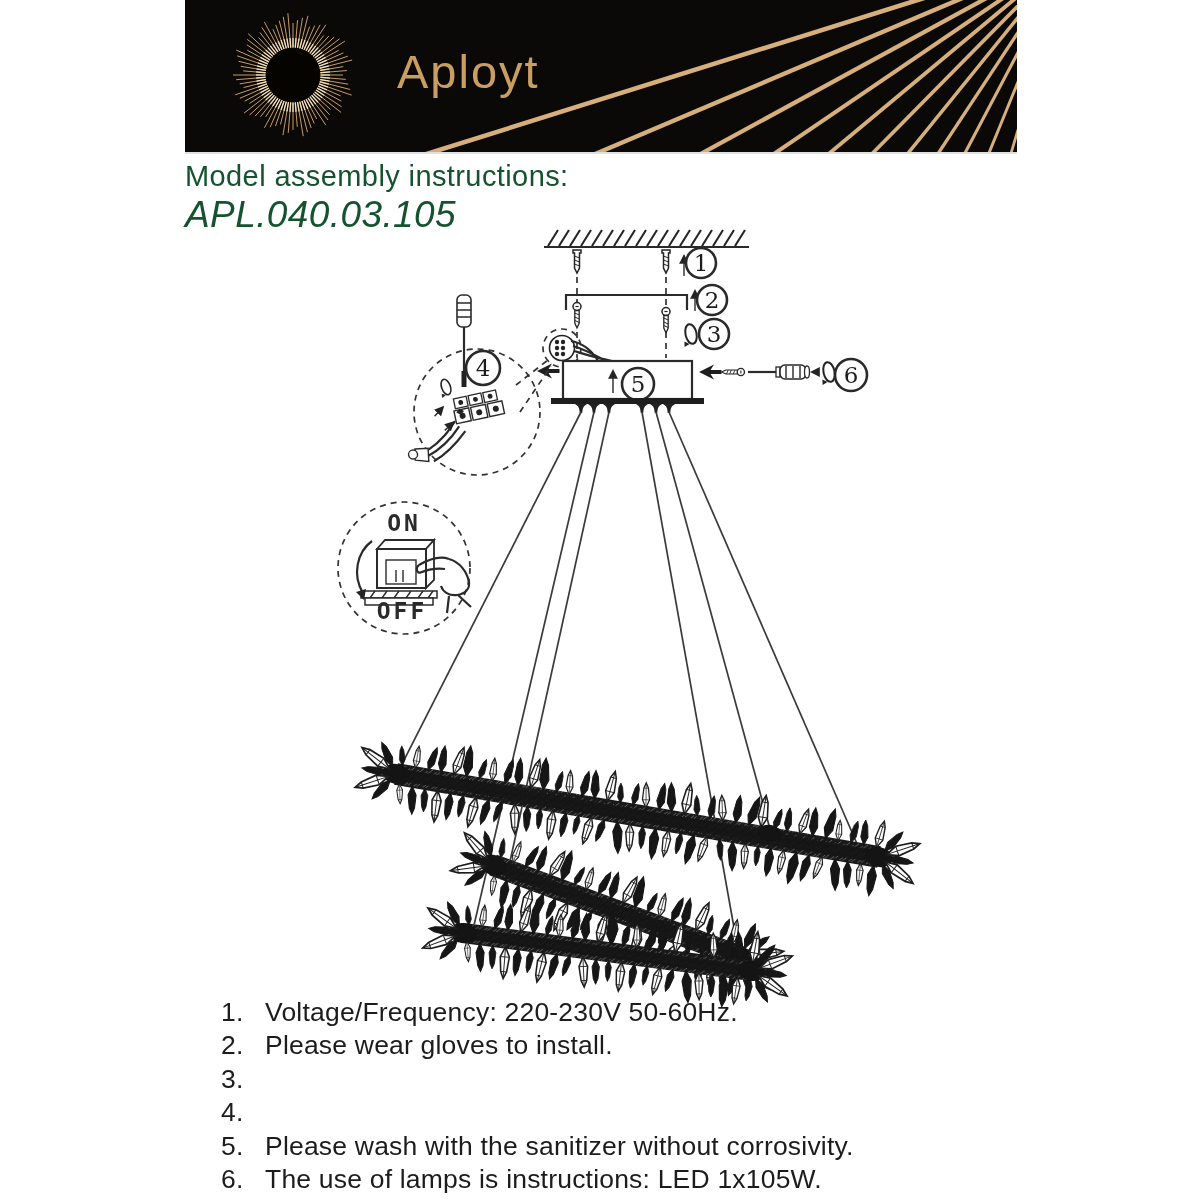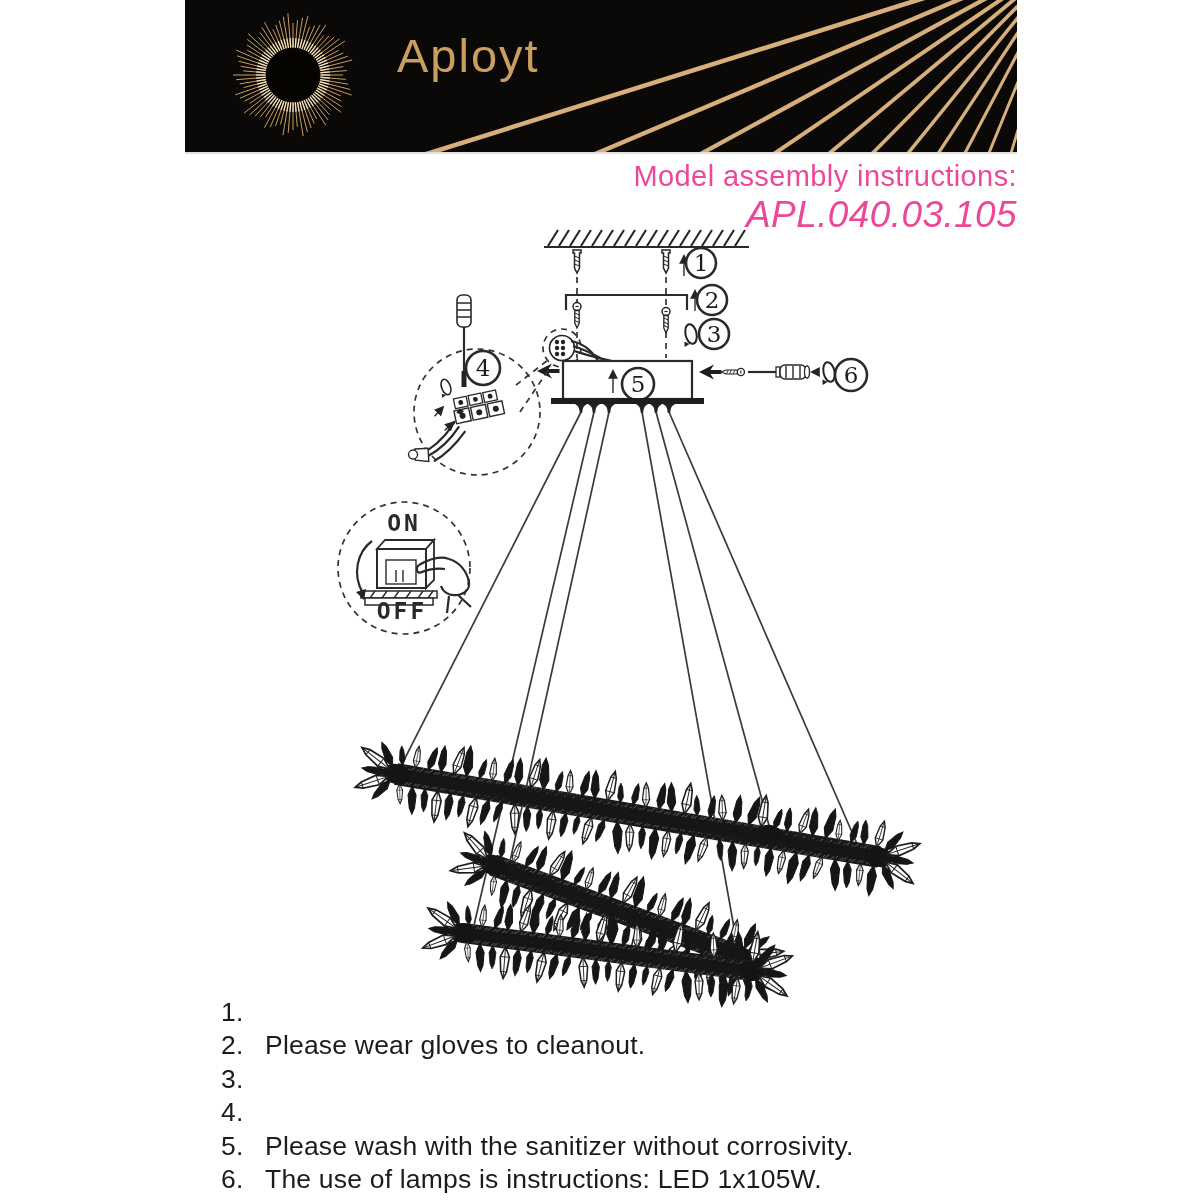--- a/index.html
+++ b/index.html
@@ -1,24 +1,24 @@
 <!DOCTYPE html>
 <html><head>
 <meta charset="utf-8">
 <style>
   html,body{margin:0;padding:0;background:#fff;}
   .page{position:relative;width:1200px;height:1200px;background:#ffffff;overflow:hidden;
         font-family:"Liberation Sans",sans-serif;color:#1f1f1f;}
   .banner{position:absolute;left:185px;top:0;width:832px;height:152px;background:#0b0907;
           overflow:hidden;box-shadow:0 2px 0 rgba(0,0,0,0.12);}
   .banner svg{position:absolute;left:0;top:0;}
-  .wordmark{position:absolute;left:212px;top:28px;font-size:47px;font-weight:400;
+  .wordmark{position:absolute;left:212px;top:44px;font-size:47px;font-weight:400;
             color:#c89e63;letter-spacing:2px;font-family:"Liberation Sans",sans-serif;}
-  .title-line{position:absolute;left:185px;width:832px;text-align:right;
-              font-weight:500;color:#ec4899;letter-spacing:.4px;}
+  .title-line{position:absolute;left:185px;width:832px;text-align:left;
+              font-weight:500;color:#14532d;letter-spacing:.4px;}
   #title1{top:160px;font-size:29px;}
   #title2{top:194px;font-size:37px;font-style:italic;}
   .diagram{position:absolute;left:0;top:0;pointer-events:none;}
   .list{position:absolute;left:185px;top:997px;width:860px;padding-left:36px;box-sizing:border-box;}
   .li{display:flex;align-items:baseline;height:33.4px;font-size:26.5px;color:#1c1c1c;
       letter-spacing:.2px;}
   .li .num{width:44px;flex:0 0 44px;}
   .callout-text{font-family:"DejaVu Serif",serif;font-size:23px;fill:#1c1c1c;}
   .onoff{font-family:"DejaVu Sans Mono",monospace;font-weight:bold;font-size:23px;
          letter-spacing:3px;fill:#2a2a2a;}
@@ -618,24 +618,25 @@
         <use href="#xtalF" transform="translate(759.9,972.0) rotate(97.5) scale(0.95)"></use>
         <use href="#xtal" transform="translate(758.5,975.6) rotate(125.5) scale(1.25)"></use>
         <use href="#xtalF" transform="translate(755.6,978.2) rotate(153.5) scale(0.95)"></use>
         <ellipse cx="770" cy="833" rx="12" ry="8" fill="#141414" transform="rotate(10 770 833)"></ellipse>
       </g>
   </svg>
 
   <div class="list">
     <div class="li">
       <span class="num">1.</span>
+      <span>Voltage/Frequency: 220-230V 50-60Hz.</span>
     </div>
     <div class="li">
       <span class="num">2.</span>
-      <span>Please wear gloves to cleanout.</span>
+      <span>Please wear gloves to install.</span>
     </div>
     <div class="li">
       <span class="num">3.</span>
     </div>
     <div class="li">
       <span class="num">4.</span>
     </div>
     <div class="li">
       <span class="num">5.</span>
       <span>Please wash with the sanitizer without corrosivity.</span>

